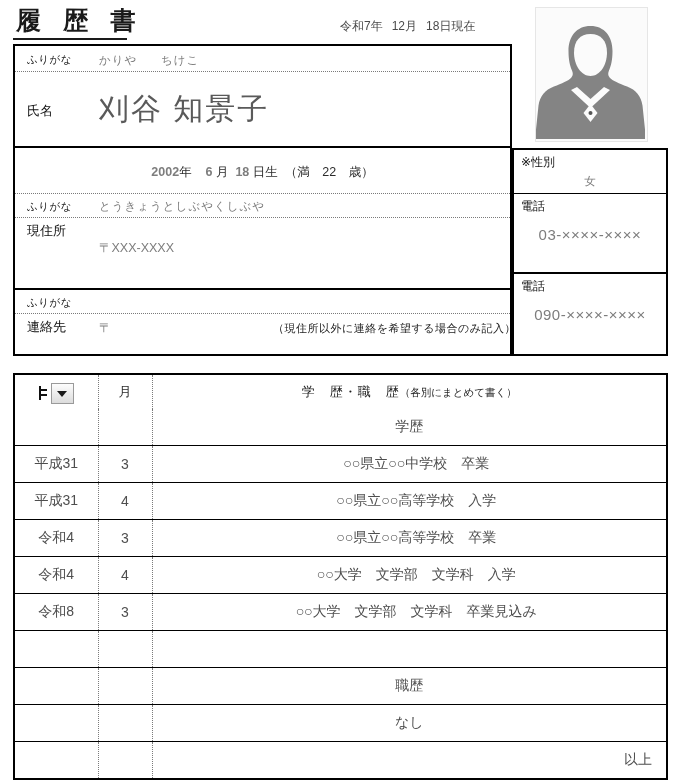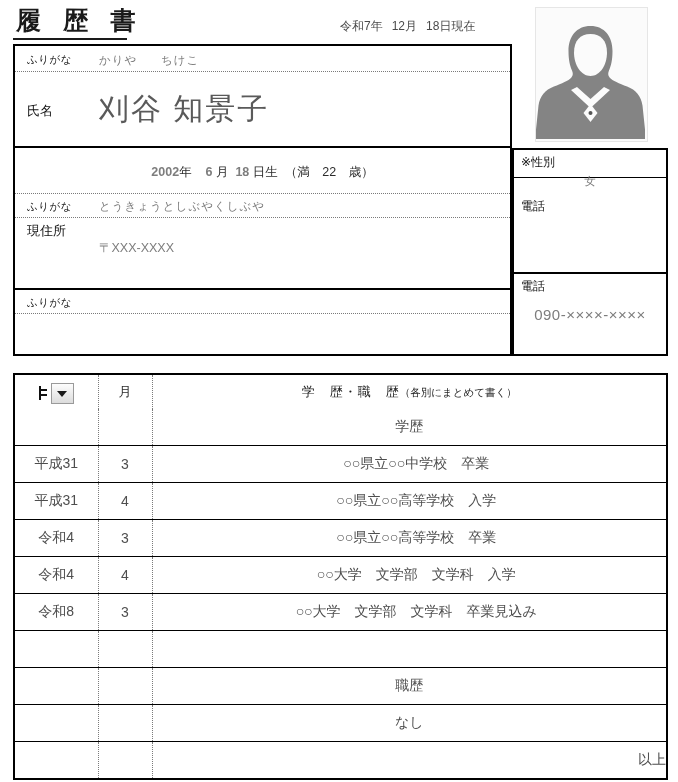--- a/index.html
+++ b/index.html
@@ -199,21 +199,21 @@
     vertical-align: middle;
     border-bottom: 1px solid #000;
   }
   .history tr:last-child th, .history tr:last-child td { border-bottom: none; }
   .history .cell-year, .history .cell-month {
     text-align: center;
     border-right: 1px dotted #7a7a7a;
   }
   .history .cell-desc { text-align: center; padding-left: 14px; }
   .history .cell-desc.center { text-align: center; padding-left: 0; }
-  .history .cell-desc.right  { text-align: right; padding-right: 0; }
+  .history .cell-desc.right  { text-align: right; padding-right: 14px; }
   .history thead th {
     border-bottom: 2px solid #000;
     height: 34px;
     font-size: 13px;
     color: #2b2b2b;
   }
   .history thead th.cell-desc { text-align: center; padding-left: 0; }
   .hdr-desc { font-size: 13px; color: #1d1d1d; letter-spacing: 1px; }
   .hdr-desc .sub { font-size: 10.5px; letter-spacing: 0; }
 
@@ -313,31 +313,37 @@
   <div class="p-row solid-bot" style="top:172px; height:72px;">
     <div class="lbl-mid" style="top:4px;">現住所</div>
     <div class="val-text" style="left:84px; top:22px;">〒XXX-XXXX</div>
   </div>
 
   <div class="p-row dot-bot" style="top:244px; height:24px;">
     <div class="lbl-small" style="top:6px;">ふりがな</div>
     <div class="val-furi" style="left:84px; top:5px;"></div>
   </div>
 
+  <div class="p-row" style="top:268px; height:40px;">
+    <div class="lbl-mid" style="top:4px;">連絡先</div>
+    <div class="val-text" style="left:84px; top:6px;">〒</div>
+    <div class="note" style="left:258px; top:7px;">（現住所以外に連絡を希望する場合のみ記入）</div>
+  </div>
 </div>
 
 <div class="sidepanel">
 
-  <div class="s-row" style="top:0; height:28px; border-bottom:1px solid #000;">
+  <div class="s-row" style="top:0; height:44px; border-bottom:1px solid #000;">
     <div class="s-lbl">※性別</div>
     <div class="s-val" style="top:24px;">女</div>
   </div>
 
   <div class="s-row" style="top:44px; height:80px; border-bottom:2px solid #000;">
     <div class="s-lbl">電話</div>
+    <div class="s-tel" style="top:32px;">03-××××-××××</div>
   </div>
 
   <div class="s-row" style="top:124px; height:80px;">
     <div class="s-lbl">電話</div>
     <div class="s-tel" style="top:32px;">090-××××-××××</div>
   </div>
 </div>
 
 <div class="history">
   <table>

